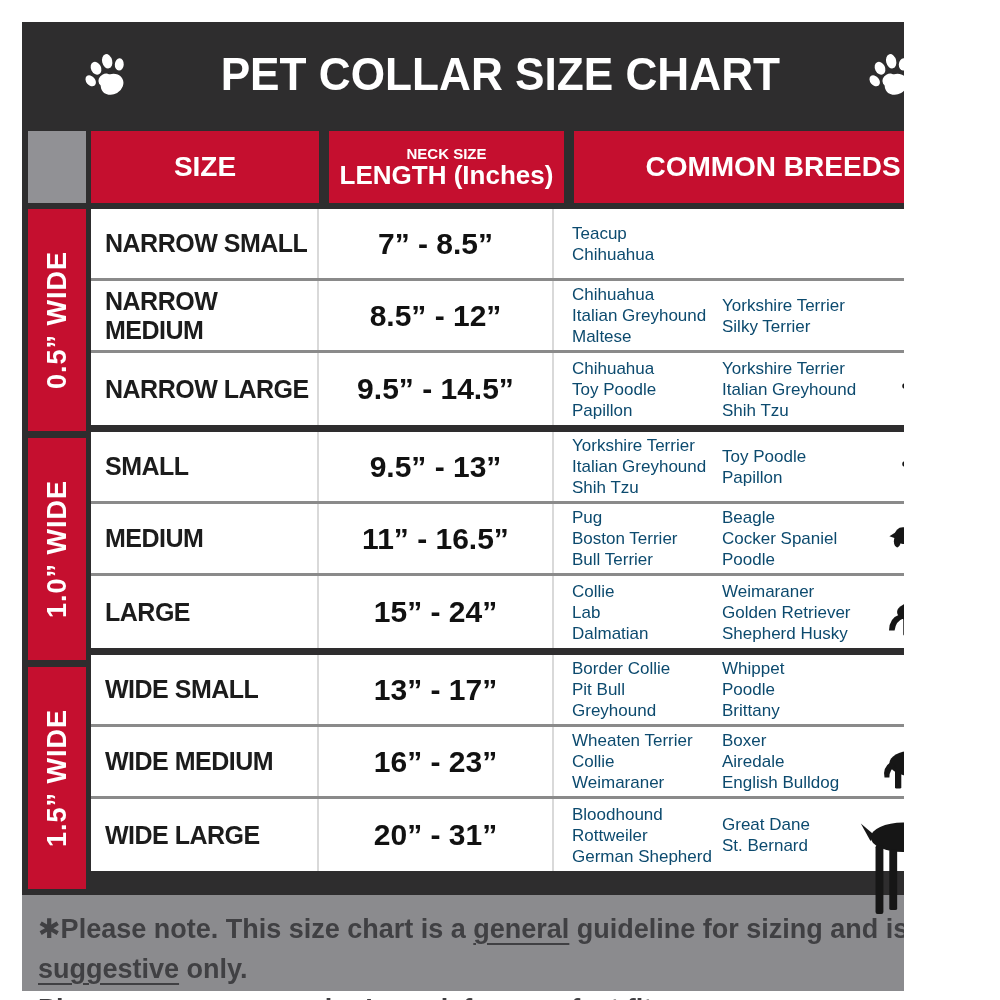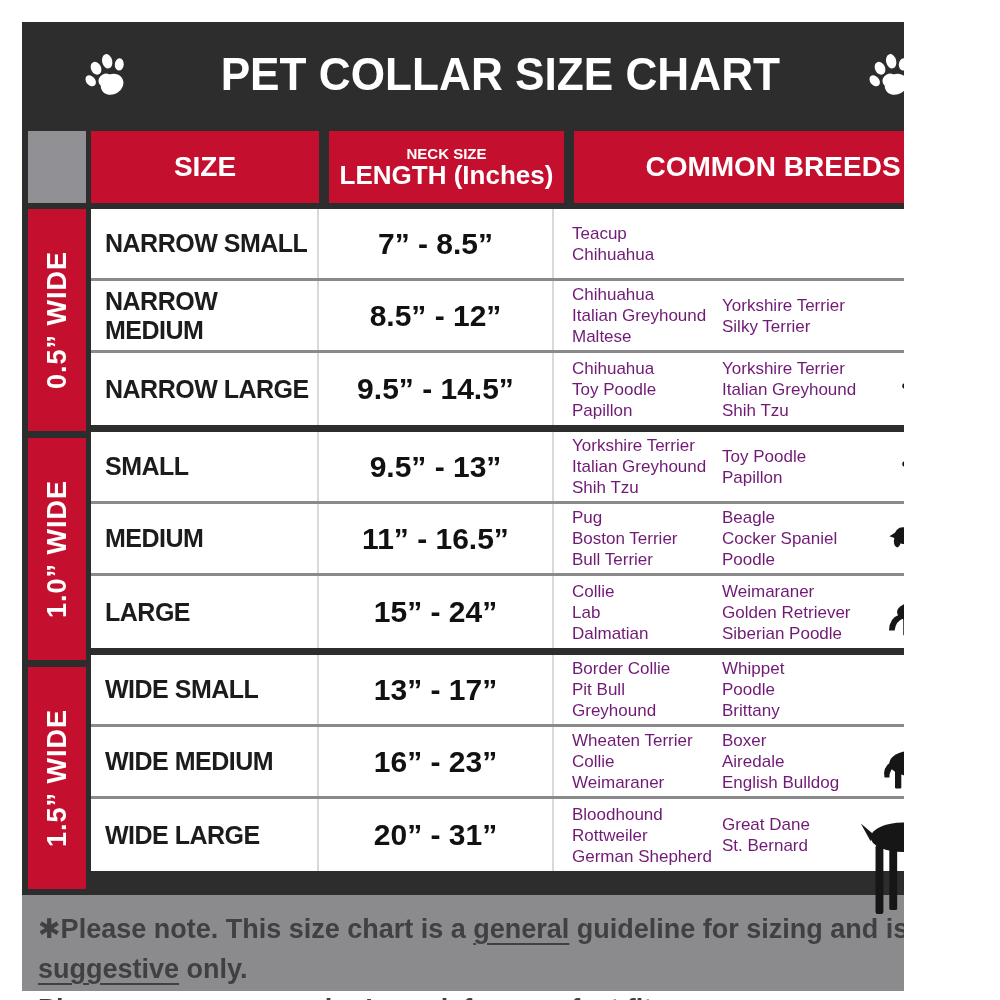--- a/index.html
+++ b/index.html
@@ -35,21 +35,21 @@
   .h-neck-main{font-size:26px; line-height:27px; font-weight:700;}
   .h-breeds{flex:1; font-size:28px;}
   .group{margin-bottom:7px;}
   .group:last-child{margin-bottom:0;}
   .row{position:relative; display:flex; height:72px; background:#fff; border-bottom:3px solid var(--rowsep);}
   .row:last-child{border-bottom:none;}
   .c-size{width:228px; flex:none; display:flex; align-items:center; padding-left:14px;
     font-weight:700; font-size:25px; color:var(--ink); letter-spacing:-0.5px; border-right:2px solid var(--colsep); transform-origin:left center;}
   .c-neck{width:235px; flex:none; display:flex; align-items:center; justify-content:center;
     font-weight:700; font-size:30px; color:#111; border-right:2px solid var(--colsep);}
-  .c-breeds{flex:1; display:flex; align-items:center; padding-left:18px; color:#701a75;}
+  .c-breeds{flex:1; display:flex; align-items:center; padding-left:18px; color:#0c4a6e;}
   .bcol{font-size:17px; line-height:21px; font-weight:400;}
   .bcol1{width:150px; flex:none;}
   .bcol2{flex:1;}
   .dogicon{position:absolute; right:14px; top:50%; transform:translateY(-50%); fill:#161616;}
   .dogicon.overflow{top:auto; transform:none; bottom:-62px; right:6px; z-index:5;}
 
   
   .footer{height:96px; background:var(--footer); color:var(--fink);
     padding:14px 16px 0 16px; font-size:27px; font-weight:700; line-height:40px;}
   .footer .u{text-decoration:underline; text-underline-offset:5px;}
@@ -292,21 +292,21 @@
                 <div class="c-neck">15” - 24”</div>
                 <div class="c-breeds">
                   <div class="bcol bcol1">
                     <div>Collie</div>
                     <div>Lab</div>
                     <div>Dalmatian</div>
                   </div>
                   <div class="bcol bcol2">
                     <div>Weimaraner</div>
                     <div>Golden Retriever</div>
-                    <div>Siberian Poodle</div>
+                    <div>Shepherd Husky</div>
                   </div>
                   <svg class="dogicon" width="76" height="62">
                     <use href="#sym-shepherd-icon"></use>
                   </svg>
                 </div>
               </div>
             </div>
             <div class="group">
               <div class="row">
                 <div class="c-size">WIDE SMALL</div>

